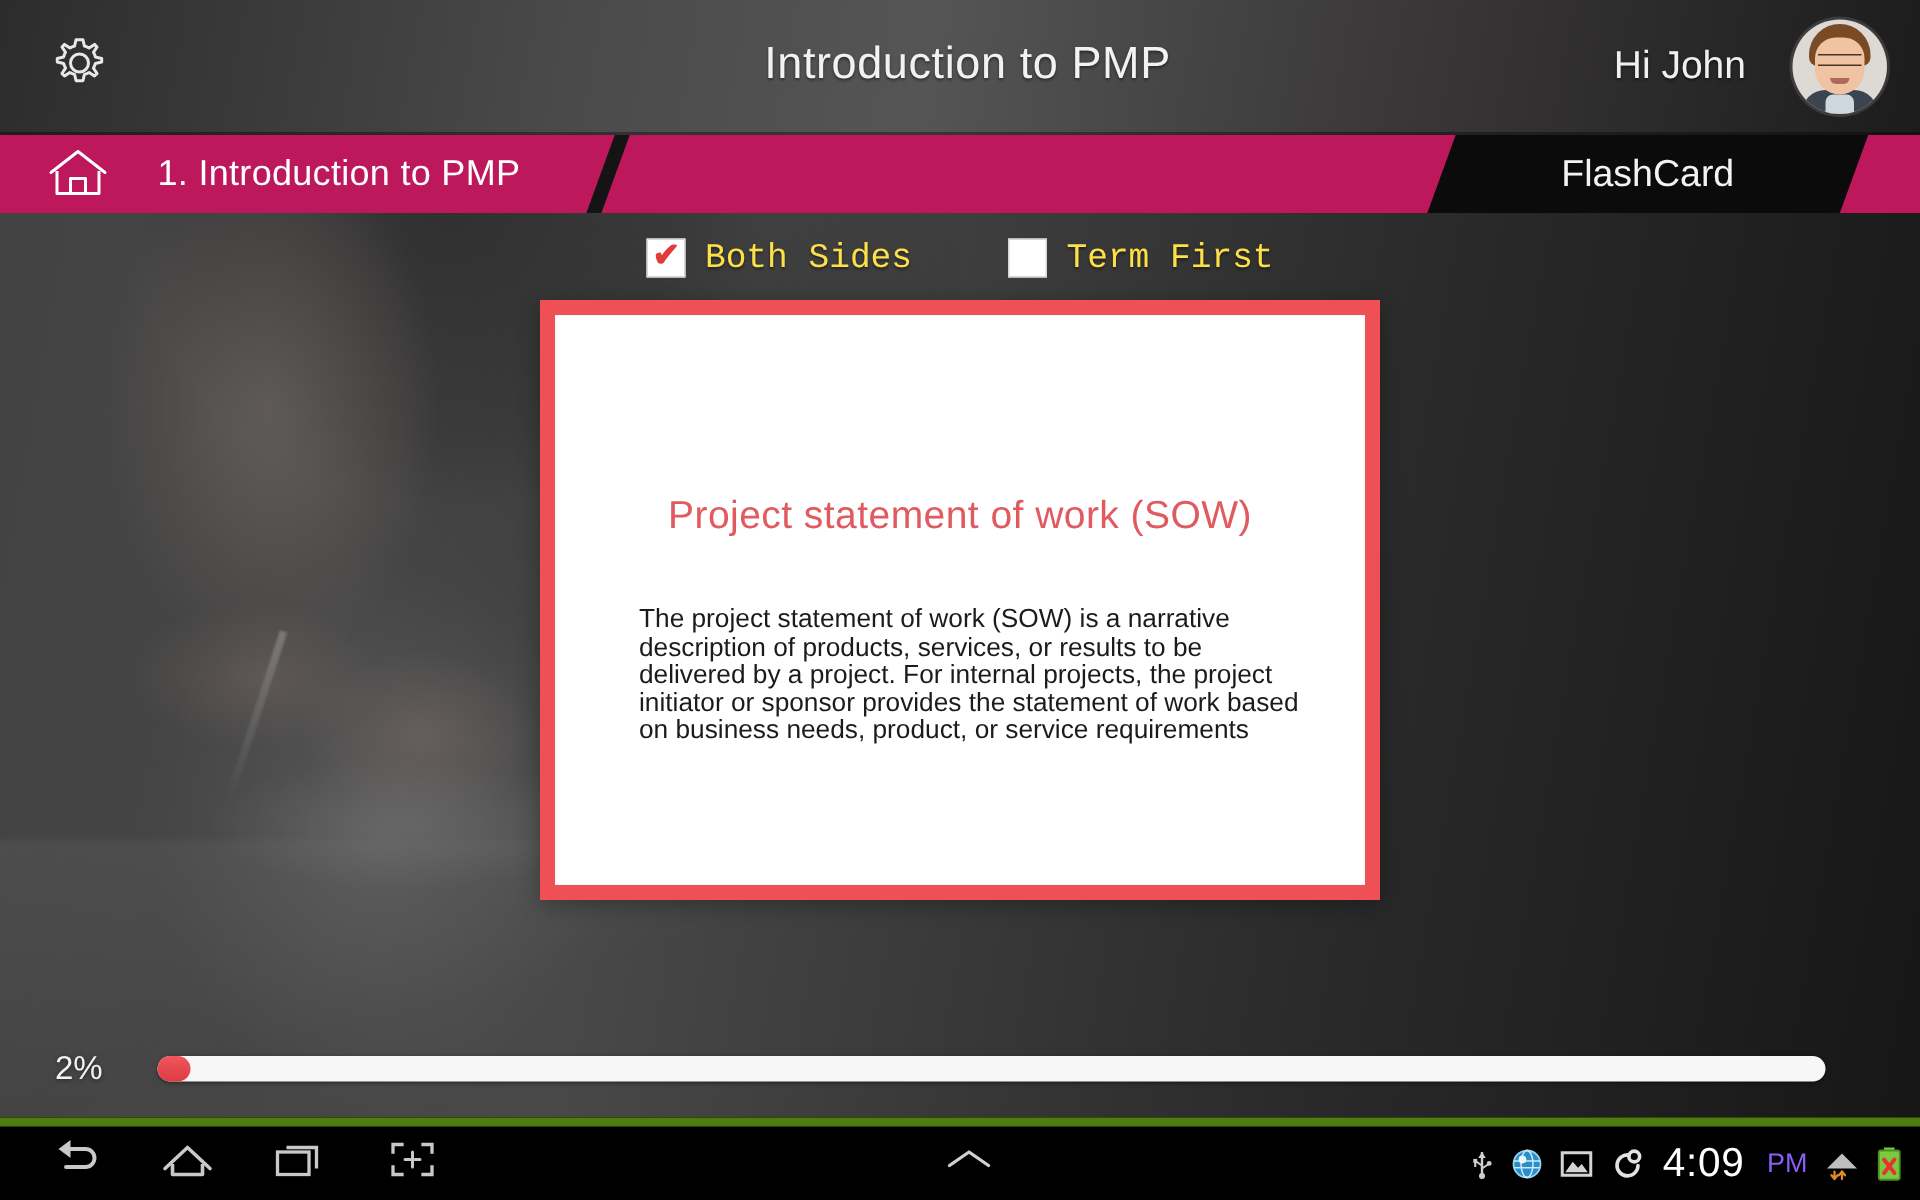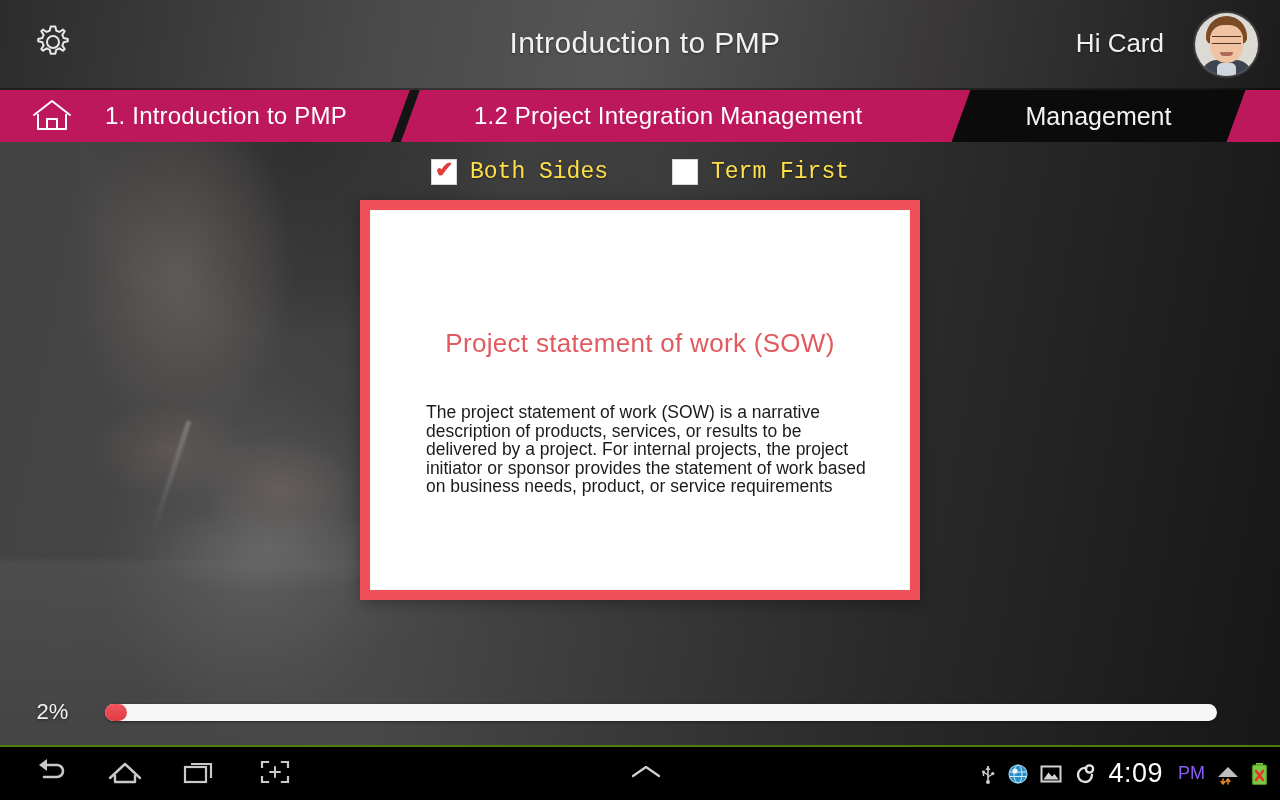--- a/index.html
+++ b/index.html
@@ -181,21 +181,21 @@
     background:#f7f7f7; border-radius:9px; box-shadow:0 1px 3px rgba(0,0,0,0.45);
   }
   .prog-fill {
     position:absolute; left:0; top:0; height:17px; border-radius:9px;
     background:linear-gradient(180deg,#f0555c,#df3b44);
   }
 
   
   .navbar {
     position:absolute; left:0; bottom:0; width:1280px; height:55px;
-    background:#000; border-top:2px solid #4d7c0f;
+    background:#000; border-top:6px solid #4d7c0f;
     display:flex; align-items:center;
   }
   .nav-left { display:flex; align-items:center; gap:0; padding-left:12px; }
   .nav-btn { width:75px; height:55px; display:flex; align-items:center; justify-content:center; cursor:pointer; }
   .nav-center { flex:1; display:flex; align-items:center; justify-content:center; }
   .nav-right { display:flex; align-items:center; gap:11px; padding-right:12px; }
   .clock { color:#fff; font-size:27px; font-weight:400; letter-spacing:0.5px; }
   .ampm { color:#8b5cf6; font-size:18px; margin-left:4px; }
   .sb-ico { display:flex; align-items:center; justify-content:center; }
 </style>
@@ -216,21 +216,21 @@
   <div class="header">
     <div class="gear-btn">
       <span>
         <svg width="44" height="44" viewBox="0 0 44 44">
           <path d="M22 6.5 l2.3 0 1 4.2 a11.6 11.6 0 0 1 3.1 1.3 l3.6-2.4 1.7 1.7 -2.4 3.6 a11.6 11.6 0 0 1 1.3 3.1 l4.2 1 0 2.3 -4.2 1 a11.6 11.6 0 0 1 -1.3 3.1 l2.4 3.6 -1.7 1.7 -3.6-2.4 a11.6 11.6 0 0 1 -3.1 1.3 l-1 4.2 -2.3 0 -2.3 0 -1-4.2 a11.6 11.6 0 0 1 -3.1-1.3 l-3.6 2.4 -1.7-1.7 2.4-3.6 a11.6 11.6 0 0 1 -1.3-3.1 l-4.2-1 0-2.3 4.2-1 a11.6 11.6 0 0 1 1.3-3.1 l-2.4-3.6 1.7-1.7 3.6 2.4 a11.6 11.6 0 0 1 3.1-1.3 l1-4.2 z" fill="none" stroke="#e8e8e8" stroke-width="2" stroke-linejoin="round"></path>
           <circle cx="22" cy="22" r="6" fill="none" stroke="#e8e8e8" stroke-width="2"></circle>
         </svg>
       </span>
     </div>
     <div class="header-title">Introduction to PMP</div>
-    <div class="greeting">Hi Card</div>
+    <div class="greeting">Hi John</div>
     <div class="avatar">
       <div class="av-body"></div>
       <div class="av-shirt"></div>
       <div class="av-hair"></div>
       <div class="av-face"></div>
       <div class="av-glass"></div>
       <div class="av-mouth"></div>
     </div>
   </div>
 
@@ -239,23 +239,22 @@
       <span>
         <svg width="46" height="36" viewBox="0 0 46 36">
           <path d="M5 18 L23 4 L41 18" fill="none" stroke="#fff" stroke-width="2" stroke-linejoin="round" stroke-linecap="round"></path>
           <path d="M9 17 L9 32 L37 32 L37 17" fill="none" stroke="#fff" stroke-width="2" stroke-linejoin="round"></path>
           <path d="M18 32 L18 22 L28 22 L28 32" fill="none" stroke="#fff" stroke-width="2" stroke-linejoin="round"></path>
         </svg>
       </span>
     </div>
     <div class="crumb1">1. Introduction to PMP</div>
     <div class="slash"></div>
-    <div class="crumb2">1.2 Project Integration Management</div>
     <div class="tab-black"></div>
-    <div class="tab-label">Management</div>
+    <div class="tab-label">FlashCard</div>
   </div>
 
   <div class="options">
     <div class="opt">
       <span class="cbox checked"></span>
       <span class="opt-label">Both Sides</span>
     </div>
     <div class="opt second">
       <span class="cbox"></span>
       <span class="opt-label">Term First</span>

